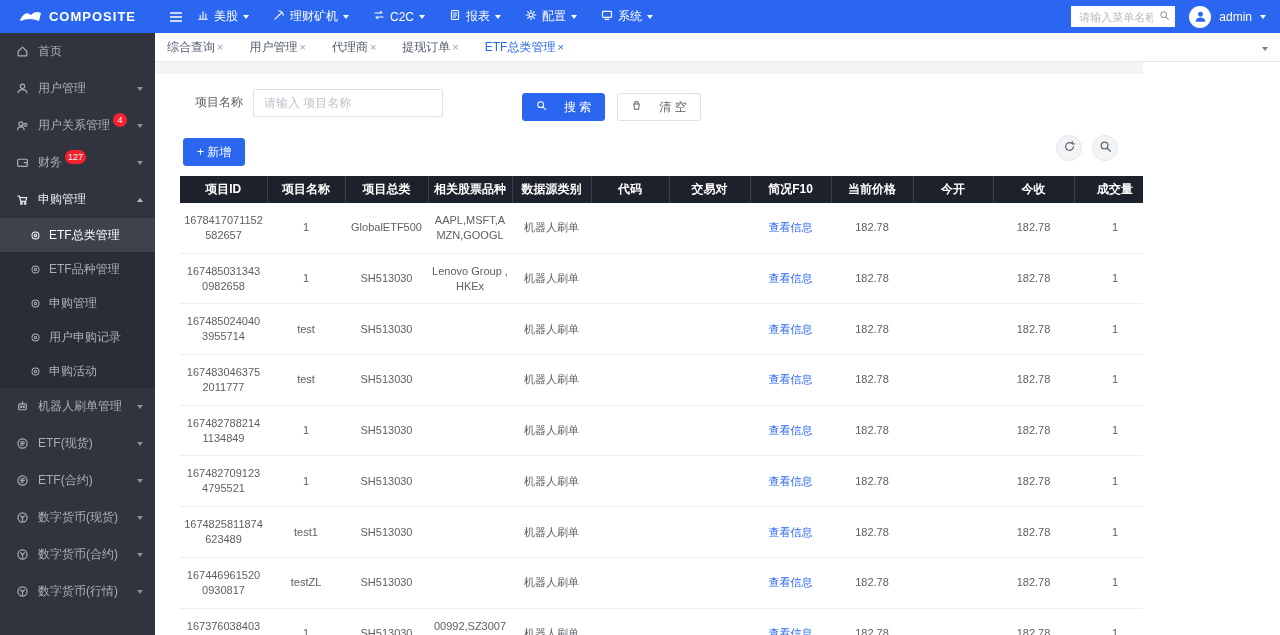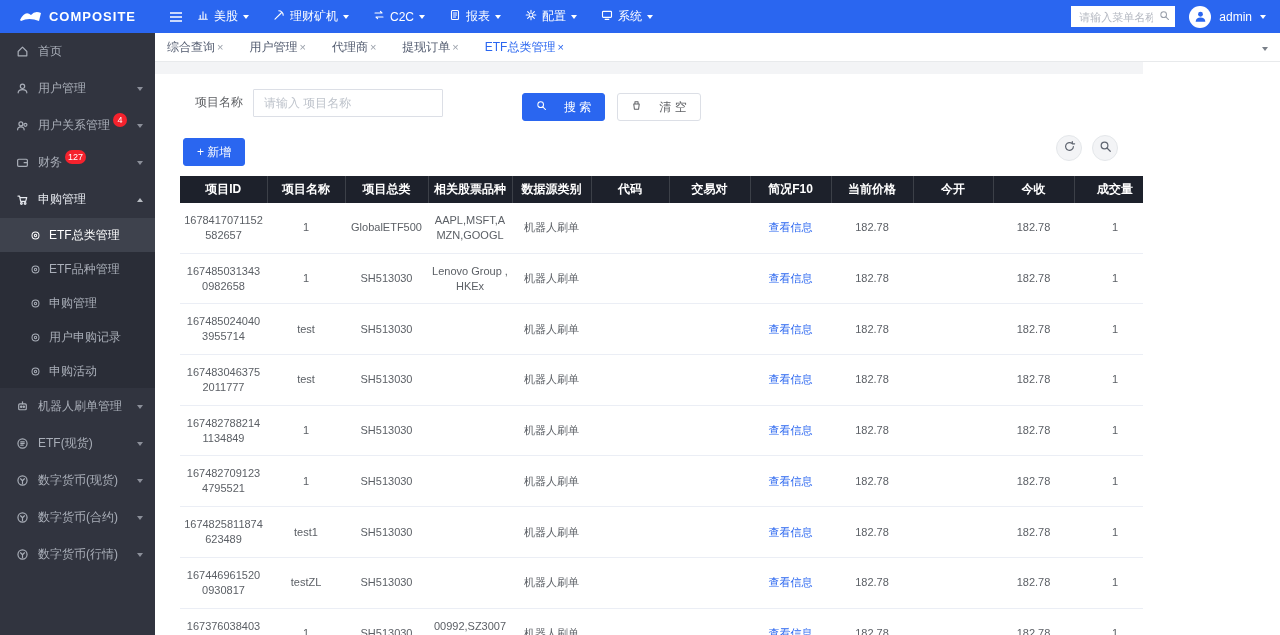--- a/index.html
+++ b/index.html
@@ -262,20 +262,30 @@
       <span class="chev caret-down"></span>
     </div>
     <div class="side-item">
       <span class="icon">
         <svg width="13" height="13" viewBox="0 0 12 12" fill="none" stroke="currentColor" stroke-width="1.1" stroke-linecap="round" stroke-linejoin="round">
           <circle cx="6" cy="6" r="4.2"></circle>
           <path d="M4.4 4.5h3.2M4.4 6h3.2M4.4 7.5h2.2"></path>
         </svg>
       </span>
       <span class="lbl">ETF(现货)</span>
+      <span class="chev caret-down"></span>
+    </div>
+    <div class="side-item">
+      <span class="icon">
+        <svg width="13" height="13" viewBox="0 0 12 12" fill="none" stroke="currentColor" stroke-width="1.1" stroke-linecap="round" stroke-linejoin="round">
+          <circle cx="6" cy="6" r="4.2"></circle>
+          <path d="M4.4 4.5h3.2M4.4 6h3.2M4.4 7.5h2.2"></path>
+        </svg>
+      </span>
+      <span class="lbl">ETF(合约)</span>
       <span class="chev caret-down"></span>
     </div>
     <div class="side-item">
       <span class="icon">
         <svg width="13" height="13" viewBox="0 0 12 12" fill="none" stroke="currentColor" stroke-width="1.1" stroke-linecap="round" stroke-linejoin="round">
           <circle cx="6" cy="6" r="4.2"></circle>
           <path d="M4.2 4.4l1.8 1.8 1.8-1.8M6 6.2V9"></path>
         </svg>
       </span>
       <span class="lbl">数字货币(现货)</span>

